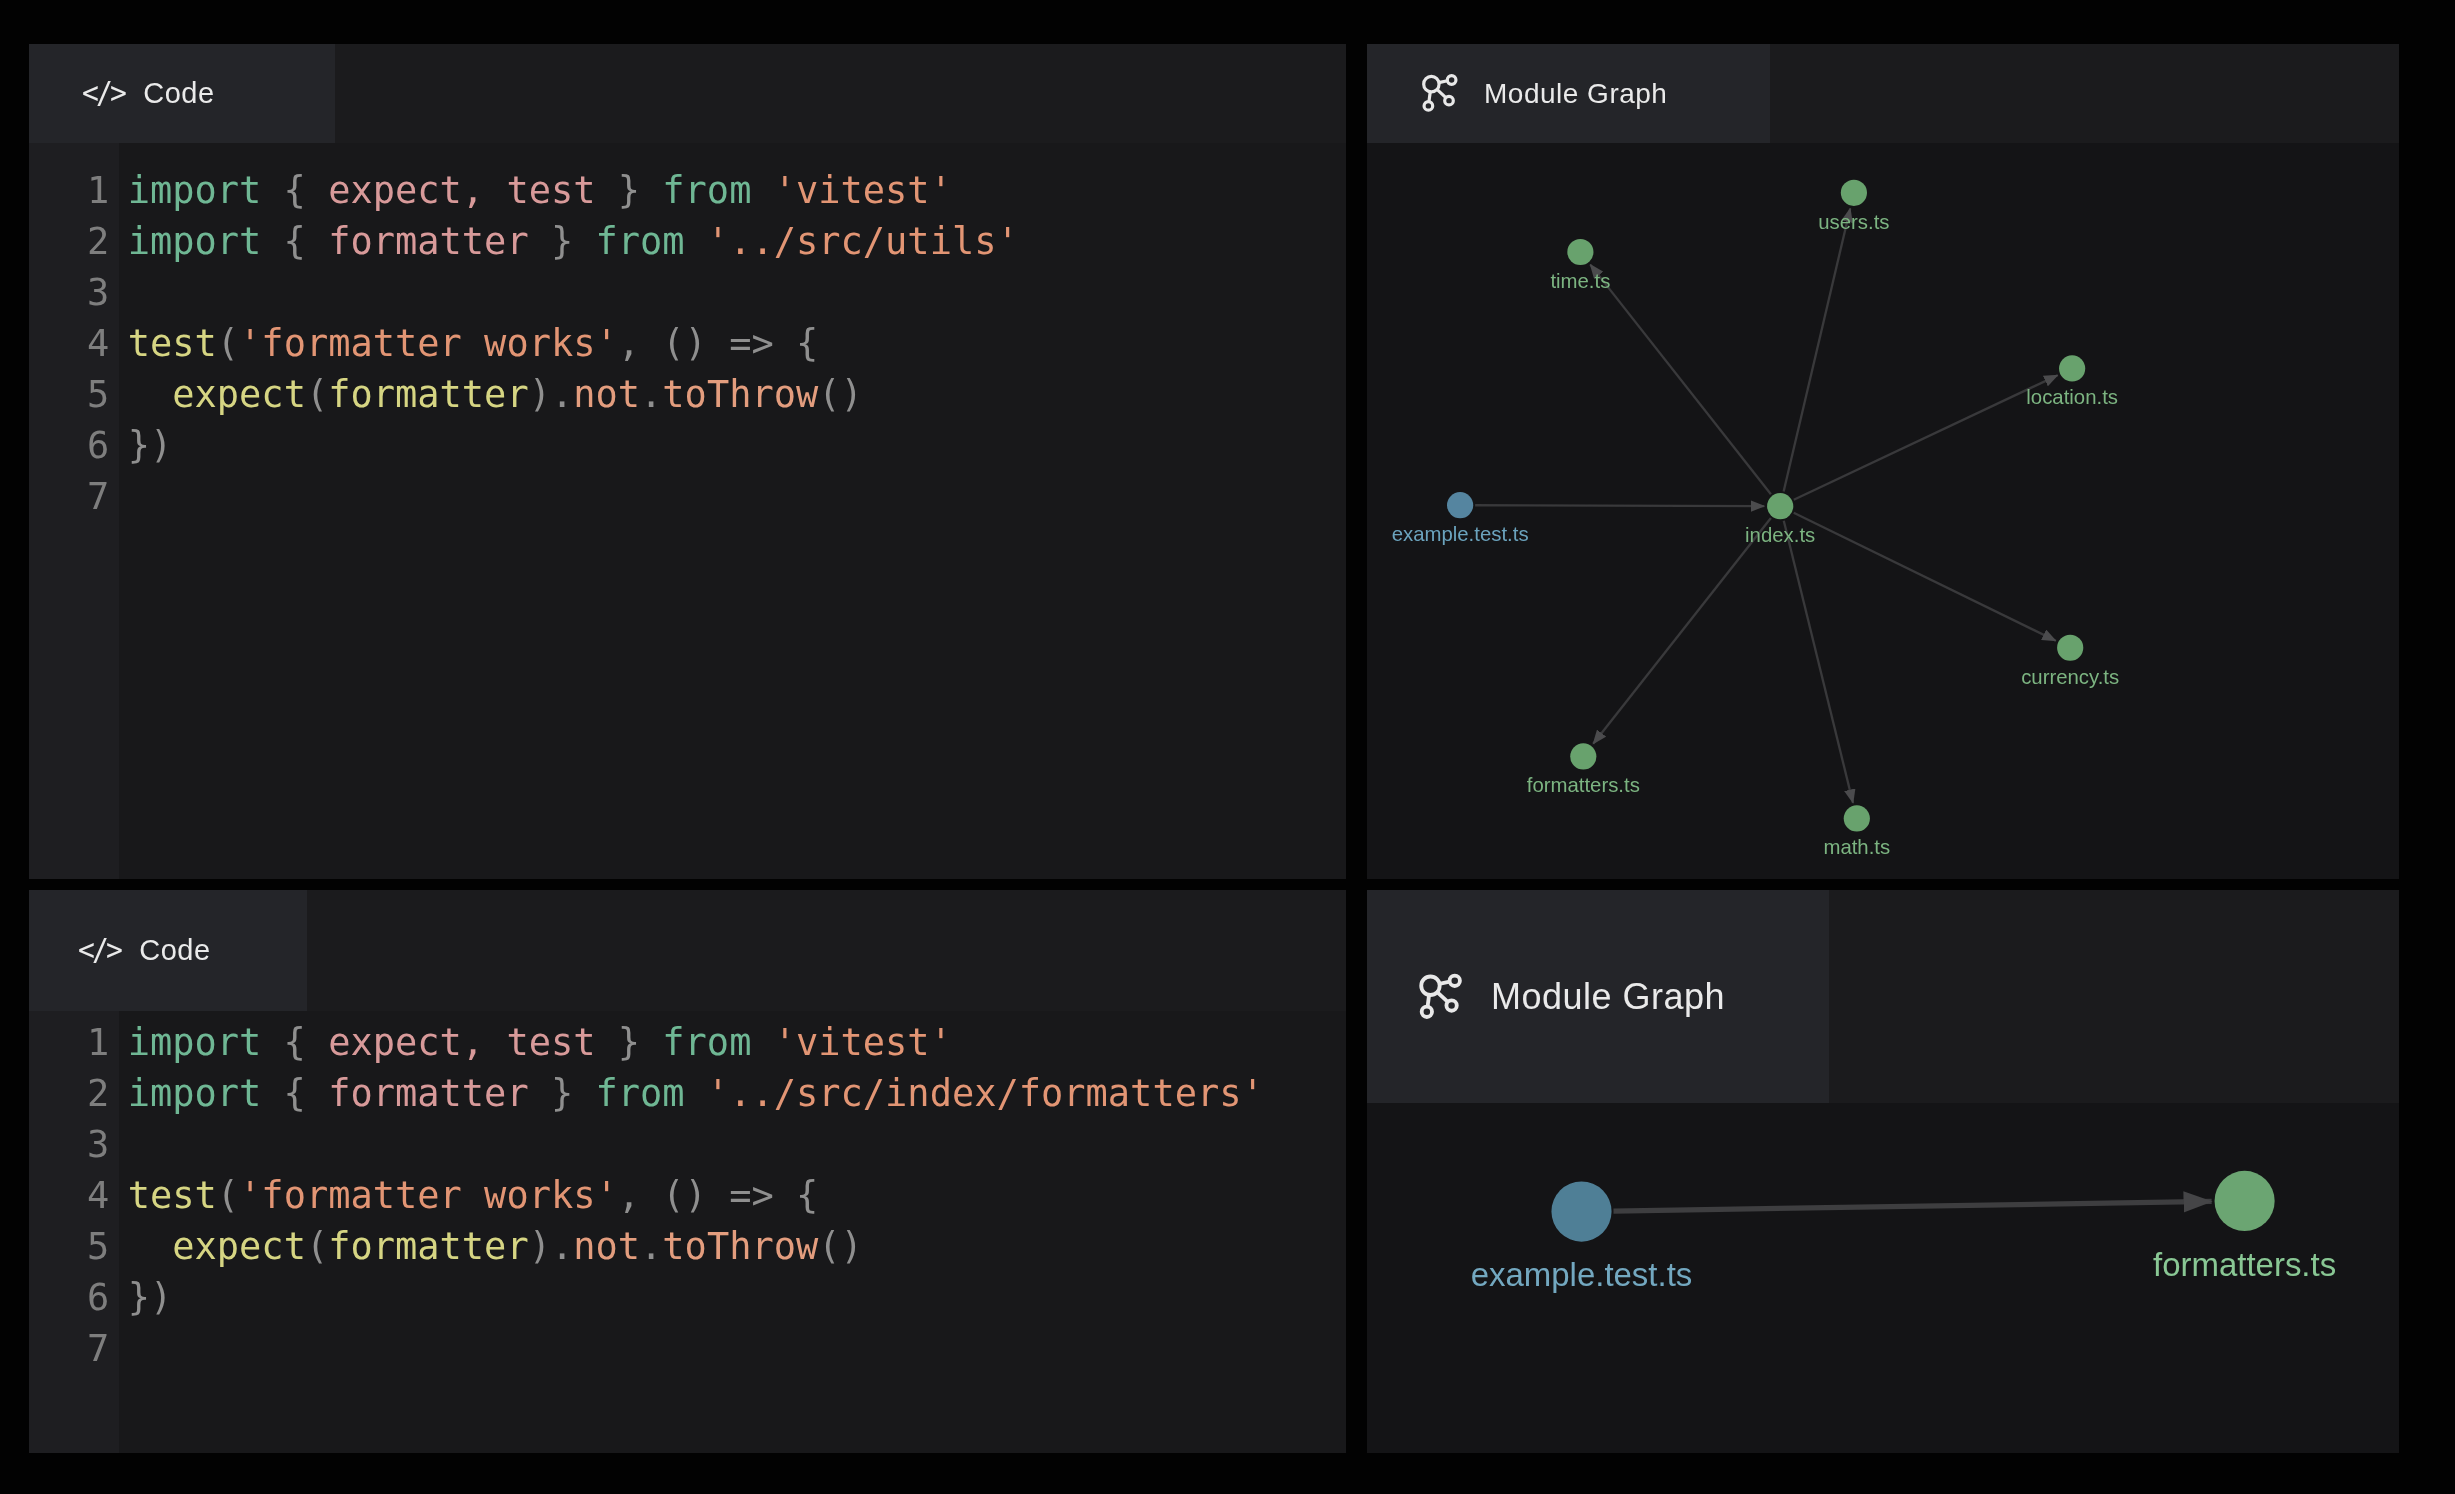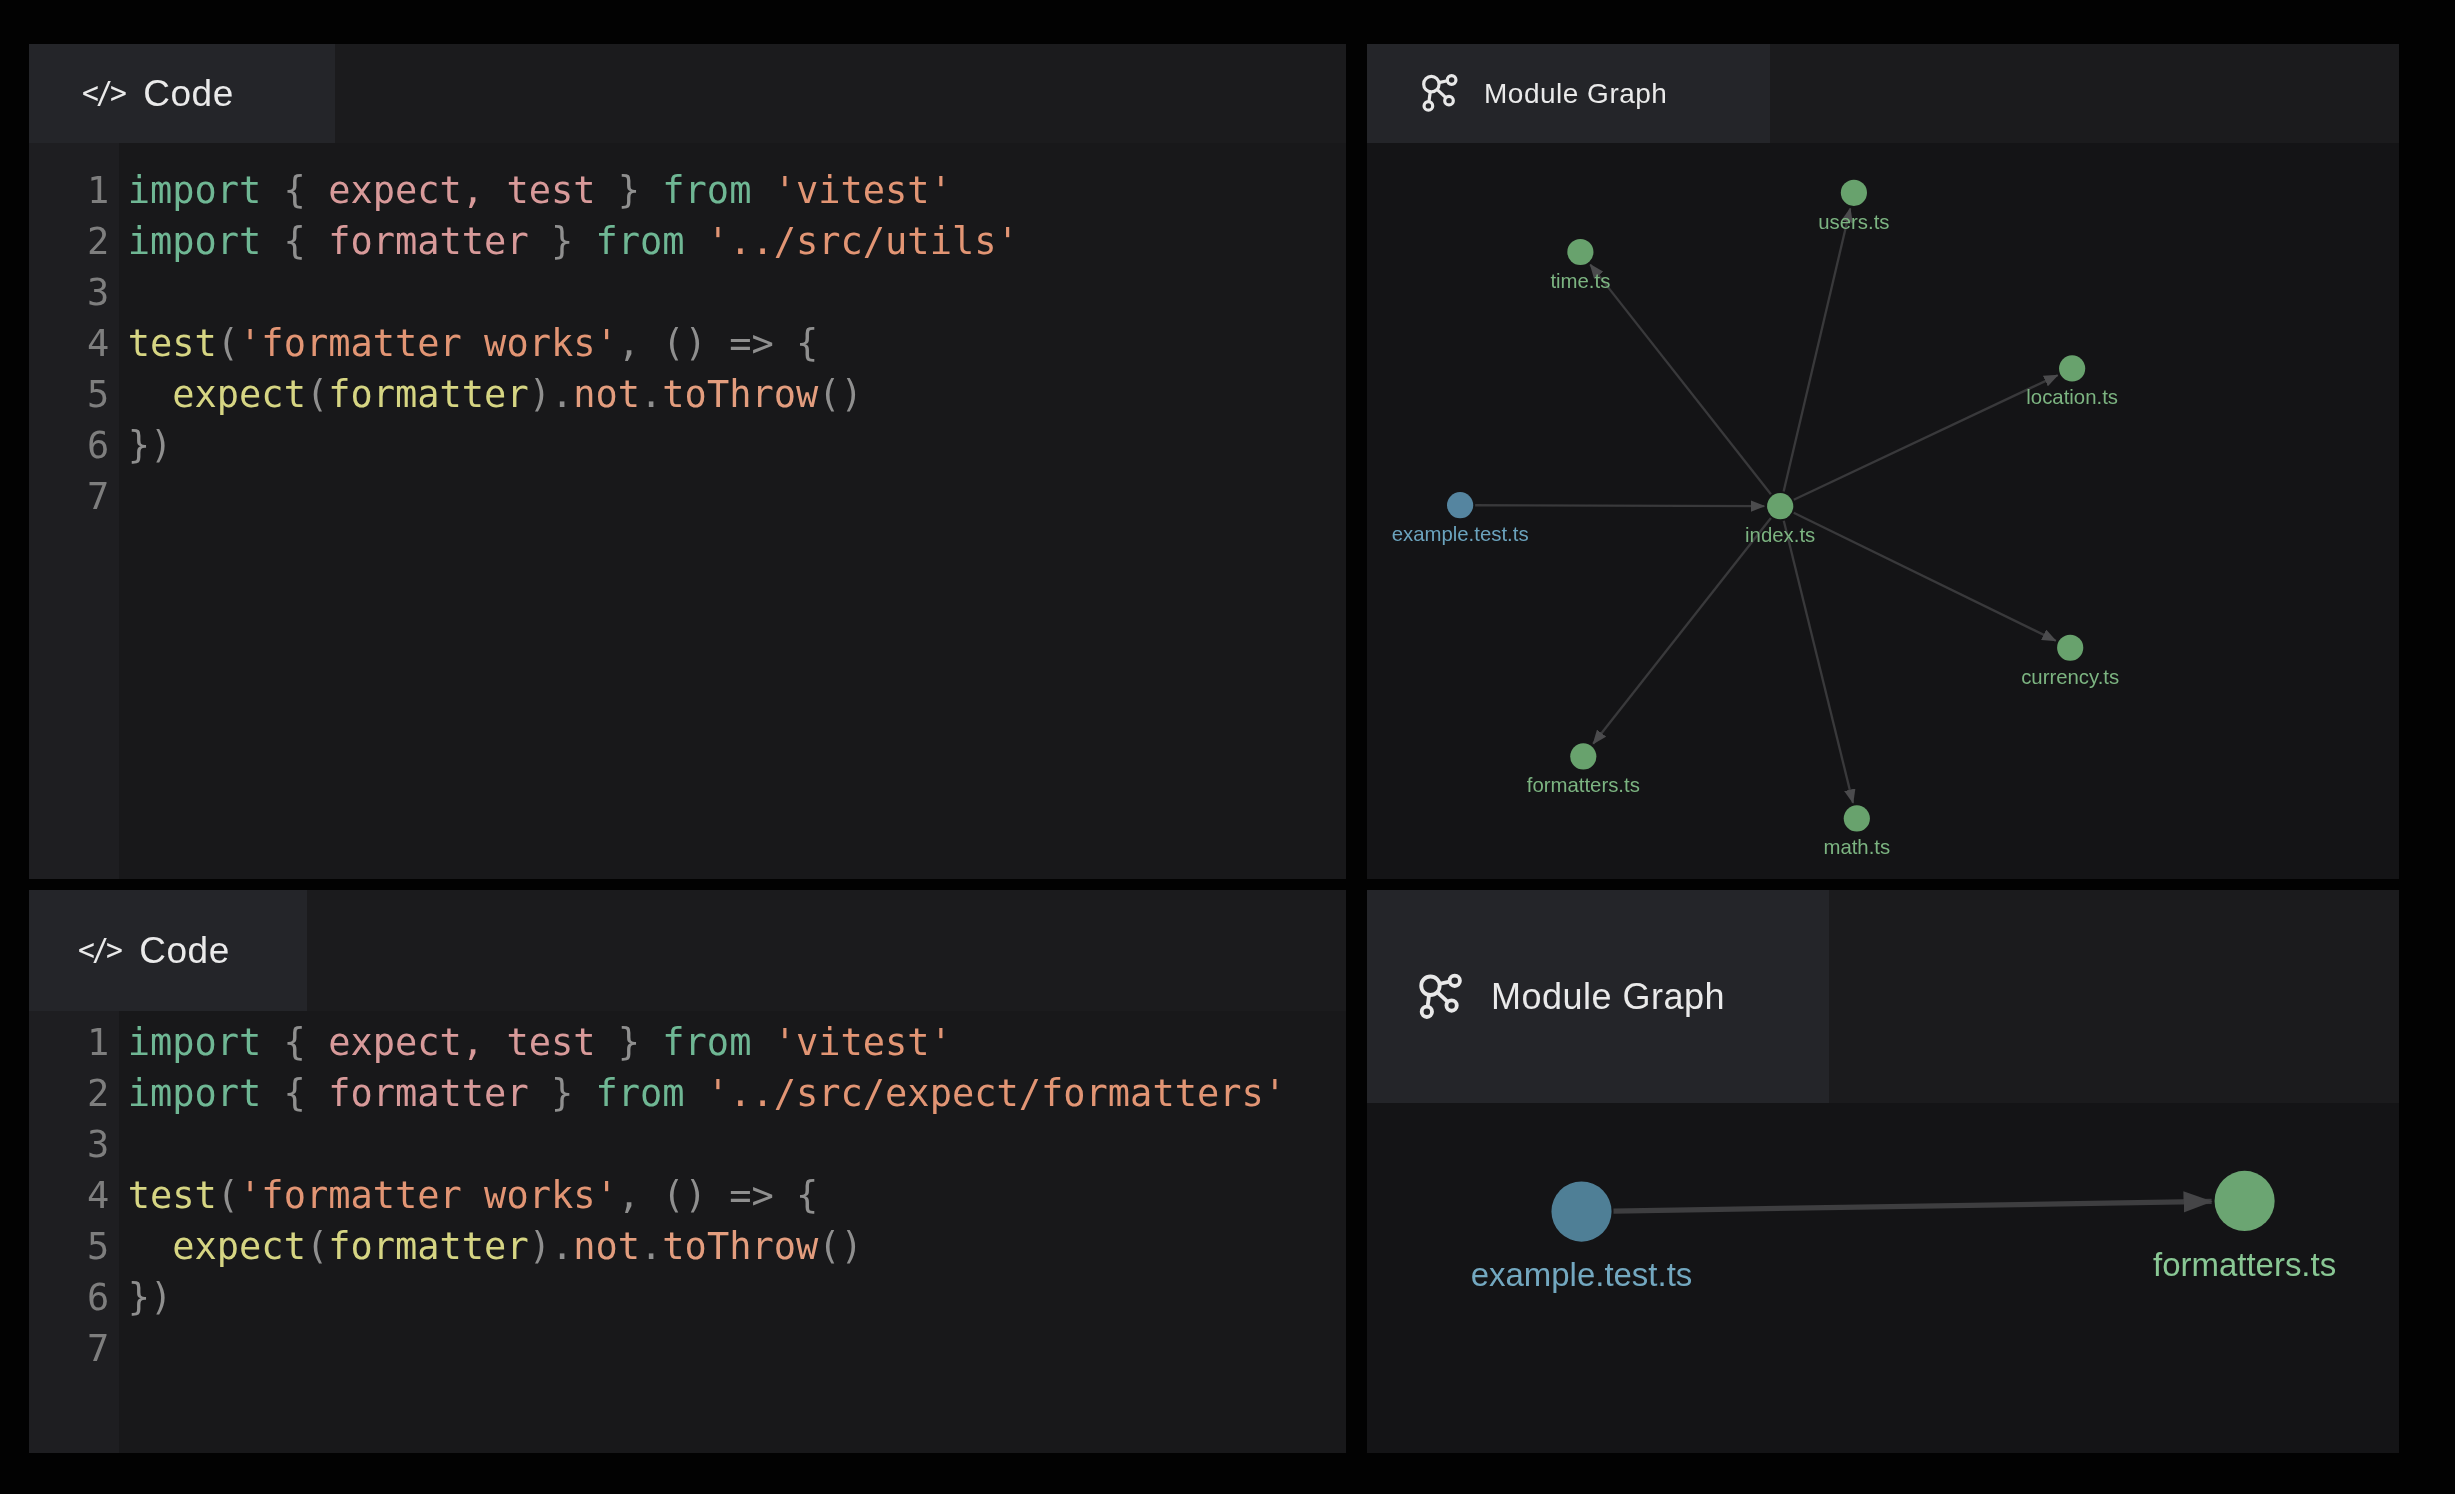--- a/index.html
+++ b/index.html
@@ -30,21 +30,21 @@
   #p-code-bot  .hdr{height:121px}
   #p-graph-bot .hdr{height:213px}
   .tab{
     height:100%;background:var(--tab-active);display:flex;align-items:center;
     color:var(--header-text);
   }
   #p-code-top  .tab{width:306px;padding-left:53px;gap:19.4px}
   #p-graph-top .tab{width:403px;padding-left:49px;gap:23px}
   #p-code-bot  .tab{width:278px;padding-left:49px;gap:19.4px}
   #p-graph-bot .tab{width:462px;padding-left:45px;gap:25px}
-  .tab-label{font-size:37px;letter-spacing:0.5px;color:var(--header-text);white-space:nowrap}
+  .tab-label{font-size:29px;letter-spacing:0.5px;color:var(--header-text);white-space:nowrap}
   #p-graph-top .tab-label{font-size:28px}
   #p-graph-bot .tab-label{font-size:36px}
   .code-glyph{
     font-family:"DejaVu Sans Mono",monospace;font-size:28px;letter-spacing:-2.9px;
     color:var(--header-text);transform:scaleY(1.05);
   }
   .graph-glyph svg{display:block}
   #p-graph-top .graph-glyph svg{width:45px;height:45px}
   #p-graph-bot .graph-glyph svg{width:54px;height:54px}
 
@@ -145,21 +145,21 @@
     <div class="hdr">
       <div class="tab">
         <span class="code-glyph">&lt;/&gt;</span>
         <span class="tab-label">Code</span>
       </div>
     </div>
     <div class="code-area">
       <div class="gutter-bg"></div>
       <div class="code-lines">
           <div class="code-line"><span class="ln">1</span><span class="code-text"><span class="tok-kw">import</span><span class="tok-pun"> { </span><span class="tok-id">expect, test</span><span class="tok-pun"> } </span><span class="tok-kw">from</span><span class="tok-str"> 'vitest'</span></span></div>
-          <div class="code-line"><span class="ln">2</span><span class="code-text"><span class="tok-kw">import</span><span class="tok-pun"> { </span><span class="tok-id">formatter</span><span class="tok-pun"> } </span><span class="tok-kw">from</span><span class="tok-str"> '../src/expect/formatters'</span></span></div>
+          <div class="code-line"><span class="ln">2</span><span class="code-text"><span class="tok-kw">import</span><span class="tok-pun"> { </span><span class="tok-id">formatter</span><span class="tok-pun"> } </span><span class="tok-kw">from</span><span class="tok-str"> '../src/index/formatters'</span></span></div>
           <div class="code-line"><span class="ln">3</span><span class="code-text"></span></div>
           <div class="code-line"><span class="ln">4</span><span class="code-text"><span class="tok-fn">test</span><span class="tok-pun">(</span><span class="tok-str">'formatter works'</span><span class="tok-pun">, () =&gt; {</span></span></div>
           <div class="code-line"><span class="ln">5</span><span class="code-text"><span class="tok-pun">  </span><span class="tok-fn">expect</span><span class="tok-pun">(</span><span class="tok-fn">formatter</span><span class="tok-pun">).</span><span class="tok-mth">not</span><span class="tok-pun">.</span><span class="tok-mth">toThrow</span><span class="tok-pun">()</span></span></div>
           <div class="code-line"><span class="ln">6</span><span class="code-text"><span class="tok-pun">})</span></span></div>
           <div class="code-line"><span class="ln">7</span><span class="code-text"></span></div>
         </div>
     </div>
   </section>
 
   <section class="panel graph" id="p-graph-bot">

